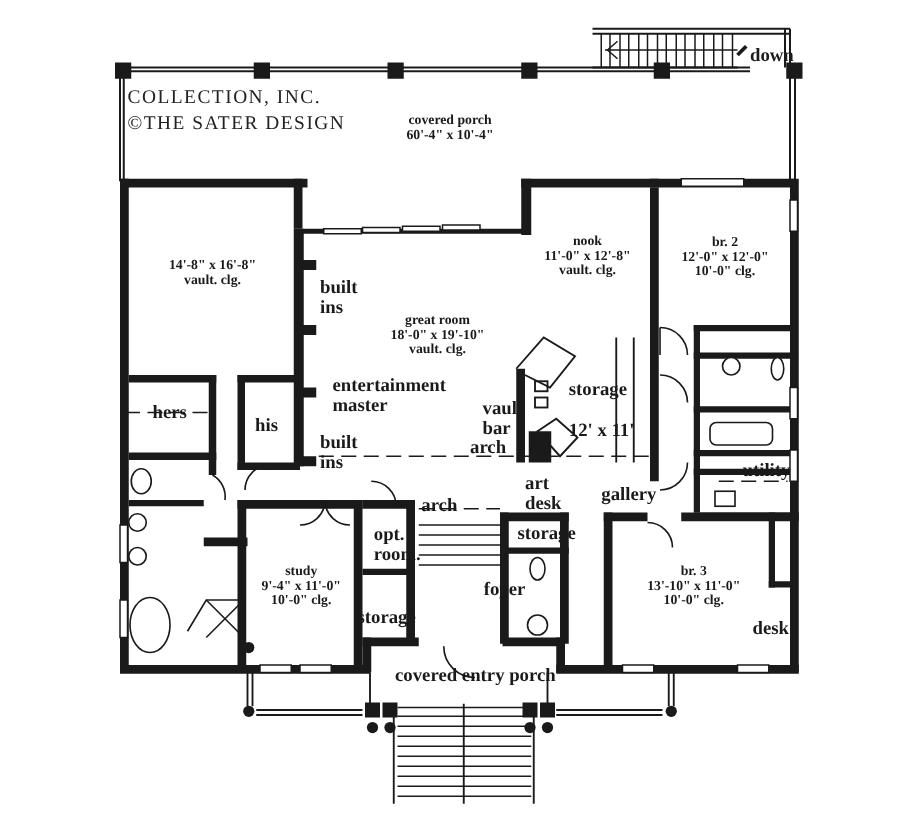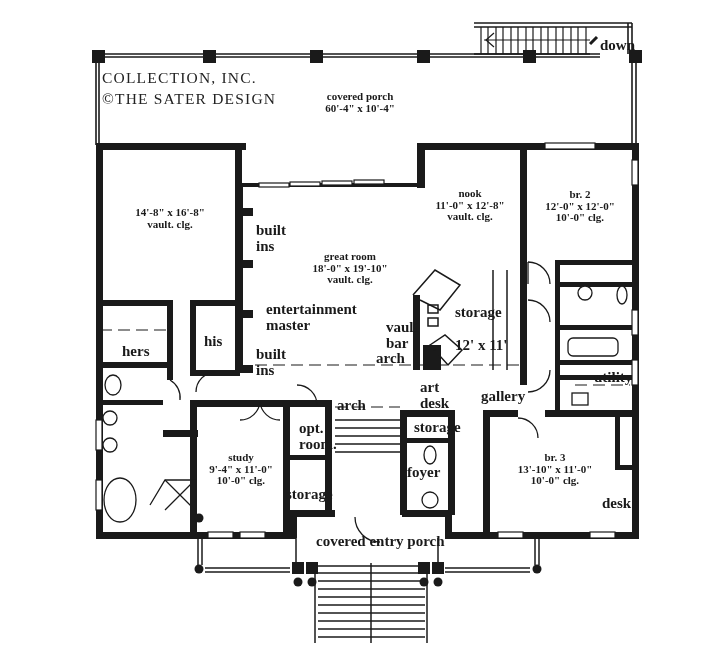--- a/index.html
+++ b/index.html
@@ -296,21 +296,21 @@
   <div>master</div>
 </div>
 <div class="small lbl" style="left:256px; top:347px; text-align:left;">
   <div>built</div>
   <div>ins</div>
 </div>
 <div class="small lbl" style="left:386px; top:320px; text-align:left;">
   <div>vault</div>
   <div>bar</div>
 </div>
-<div class="small lbl" style="left:122px; top:344px;">hers</div>
+<div class="small lbl" style="left:122px; top:323px;">hers</div>
 <div class="small lbl" style="left:204px; top:334px;">his</div>
 <div class="small lbl" style="left:376px; top:351px;">arch</div>
 <div class="small lbl" style="left:337px; top:398px;">arch</div>
 <div class="small lbl" style="left:420px; top:380px; text-align:left;">
   <div>art</div>
   <div>desk</div>
 </div>
 <div class="small lbl" style="left:481px; top:389px;">gallery</div>
 <div class="small lbl" style="left:594px; top:370px;">utility</div>
 
@@ -319,21 +319,21 @@
   <div class="dim">9'-4" x 11'-0"</div>
   <div class="dim">10'-0" clg.</div>
 </div>
 
 <div class="small lbl" style="left:299px; top:421px; text-align:left;">
   <div>opt.</div>
   <div>room.</div>
 </div>
 <div class="small lbl" style="left:286px; top:487px;">storage</div>
 <div class="small lbl" style="left:414px; top:420px;">storage</div>
-<div class="small lbl" style="left:372px; top:465px;padding-left:35px;">foyer</div>
+<div class="small lbl" style="left:352px; top:465px;padding-left:35px;">foyer</div>
 
 <div class="lbl" style="left:505px; top:452px; width:100px;">
   <div class="room">br. 3</div>
   <div class="dim">13'-10" x 11'-0"</div>
   <div class="dim">10'-0" clg.</div>
 </div>
 <div class="small lbl" style="left:602px; top:496px;text-align:center;">desk</div>
 
 <div class="small lbl" style="left:316px; top:534px;">covered entry porch</div>
 

